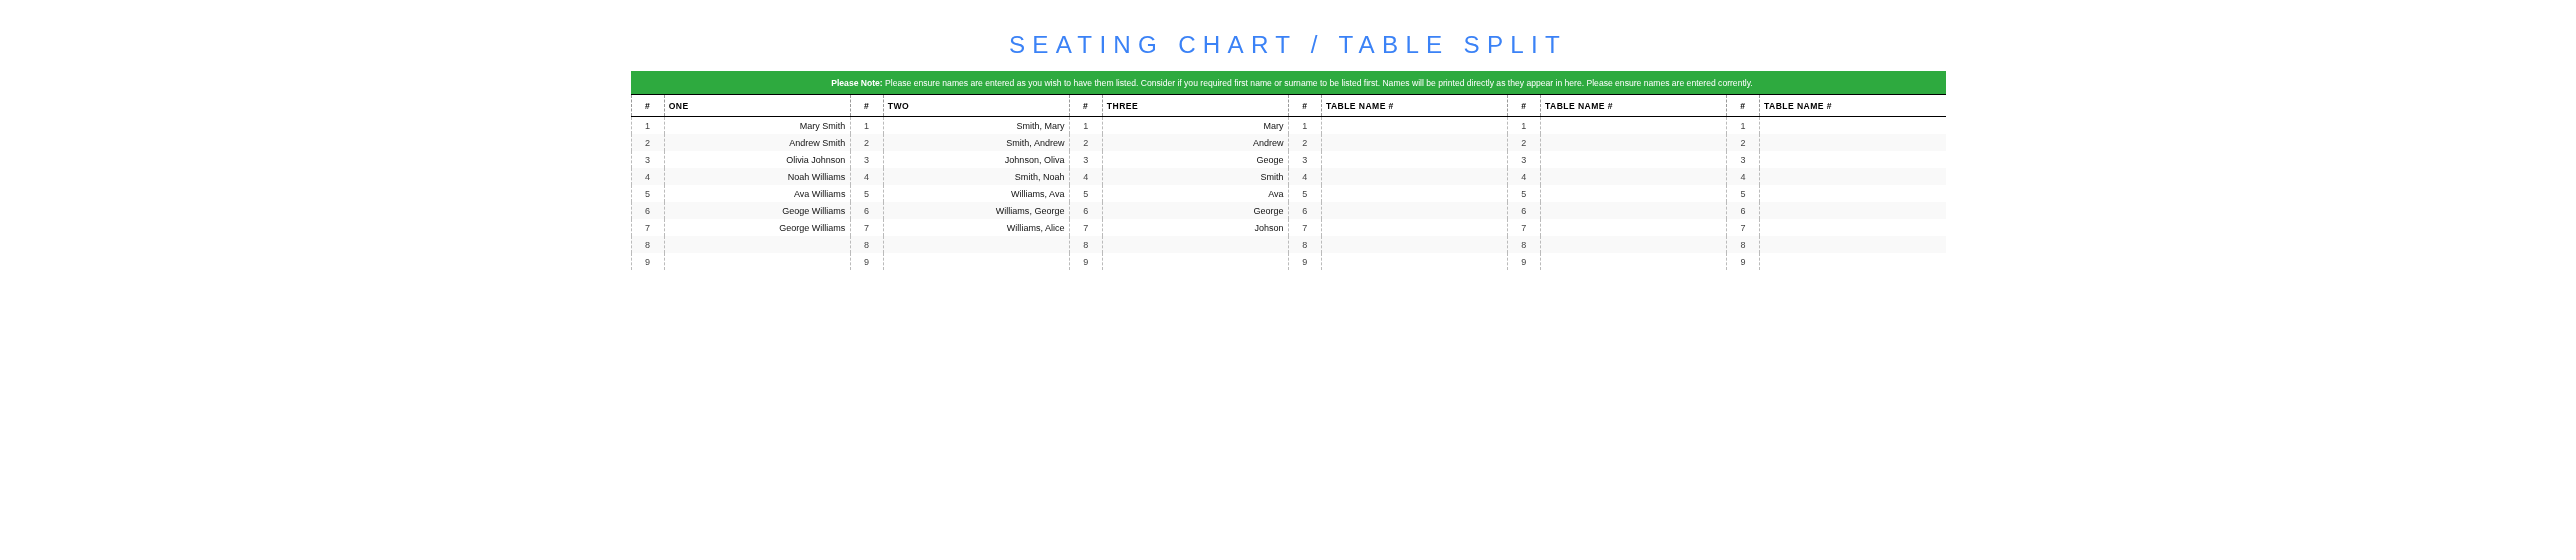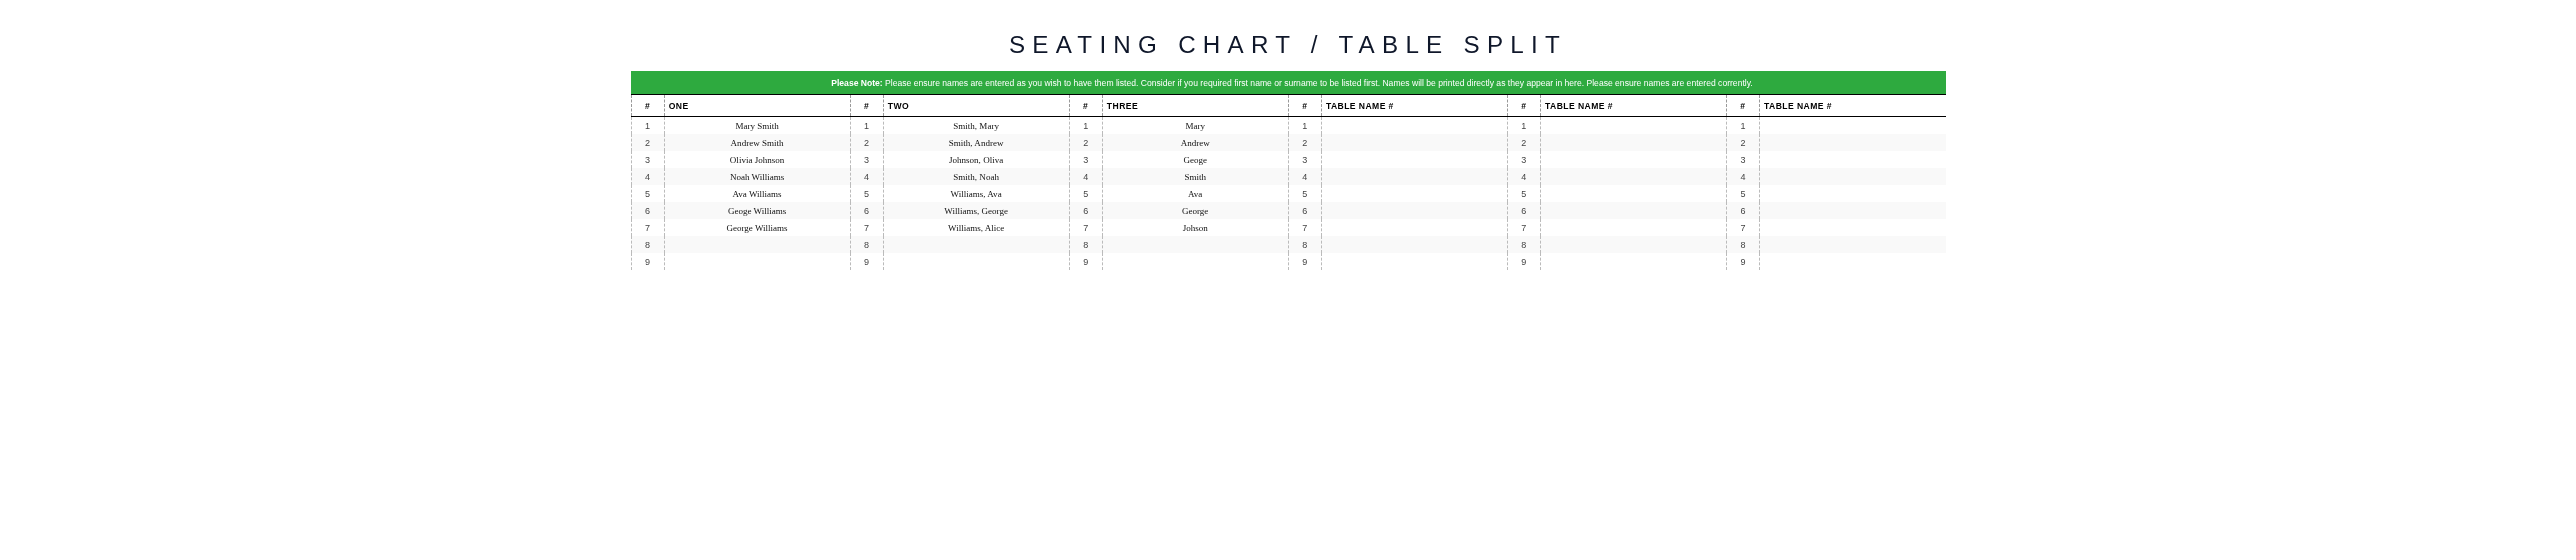--- a/index.html
+++ b/index.html
@@ -18,21 +18,21 @@
       align-items: center;
       padding: 14px;
     }
 
     .page-title {
       font-size: 2.2rem;
       letter-spacing: 0.3em;
       font-weight: 400;
       text-align: center;
       margin: 16.6px 0 12.5px 0;
-      color: #0f172a;
+      color: #3b82f6;
     }
 
     .notice-bar {
       background-color: #2eaa3f;
       color: #ffffff;
       padding: 5.5px 16.6px;
       font-size: 0.78rem;
       line-height: 1.4;
       width: 100%;
       max-width: 1315px;
@@ -92,22 +92,21 @@
     }
 
     td.col-num {
       text-align: center;
       color: #444;
       border-left: 1.4px dashed #bbb;
       border-right: 1.4px dashed #bbb;
     }
 
     td.col-name {
-      text-align: center;
-      font-family: Liberation Serif, serif;
+      text-align: right;
     }
 
     tbody tr:nth-child(even) {
       background: #f9f9f9;
     }
 
     
     .sep-left {
       border-left: 1.4px dashed #aaa;
     }

